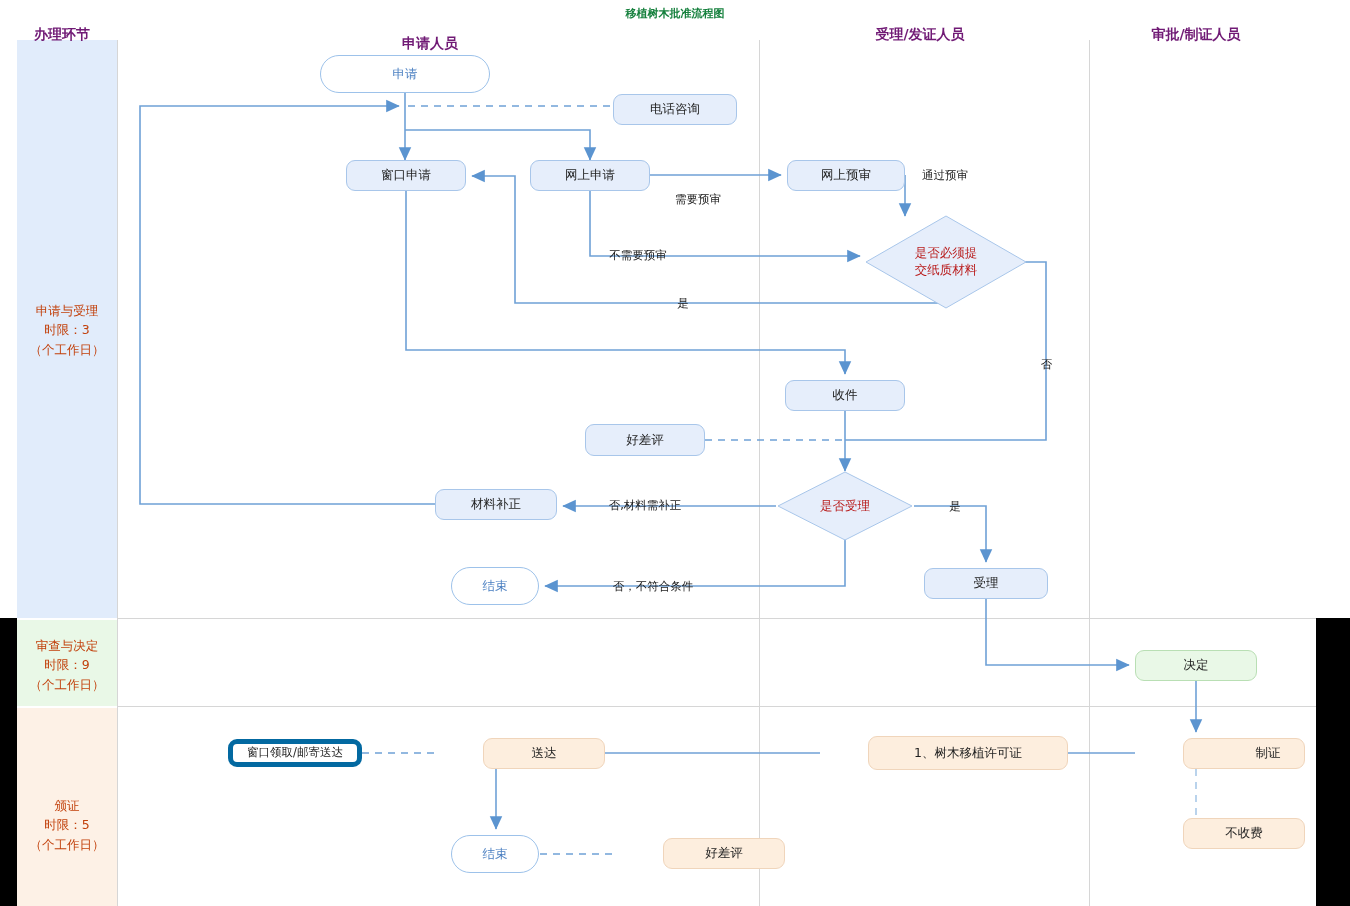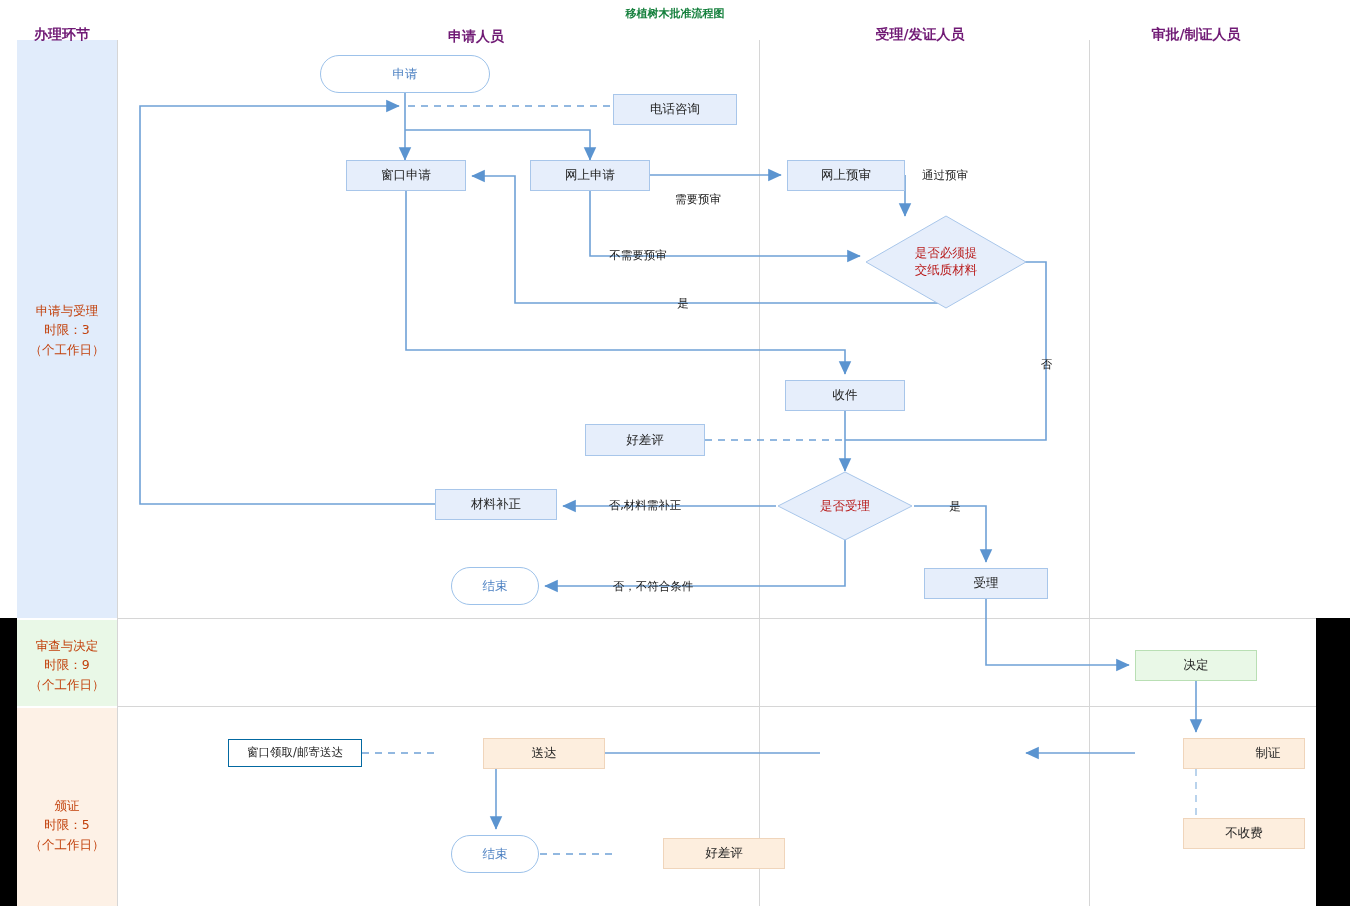--- a/index.html
+++ b/index.html
@@ -32,25 +32,26 @@
   }
   .phase span{display:block;}
 
   .node{
     position:absolute;
     display:flex;align-items:center;justify-content:center;
     text-align:center;
     font-size:12.5px;line-height:1.35;
     box-sizing:border-box;
     color:#1f1f1f;
+    border-radius:9px;
   }
   .n-blue{background:#e6eefb;border:1px solid #a8c6ea;}
   .n-green{background:#e9f8e7;border:1px solid #b9dfb4;}
   .n-peach{background:#fdeede;border:1px solid #f0d5bb;margin-left:48px;}
-  .n-white{background:#ffffff;border:1px solid #0369a1;}
+  .n-white{background:#ffffff;border:5px solid #0369a1;}
   .n-term{
     background:#ffffff;border:1px solid #9dc2ea;border-radius:22px;
     color:#4a7fc1;
   }
   .n-diamond{
     background:transparent;border:none;color:#b91c1c;
   }
   .diamond-label{position:relative;z-index:3;}
 
   .elabel{
@@ -144,21 +145,21 @@
 
     <g fill="#e6eefb" stroke="#a8c6ea" stroke-width="1">
       <polygon points="866,262 946,216 1026,262 946,308"></polygon>
       <polygon points="778,506 845,472 912,506 845,540"></polygon>
     </g>
   </svg>
 
   <div class="title">移植树木批准流程图</div>
 
   <div class="hdr" style="left:62px;top:26px;">办理环节</div>
-  <div class="hdr" style="left:430px;top:28px;margin-left:46px;">申请人员</div>
+  <div class="hdr" style="left:430px;top:35px;">申请人员</div>
   <div class="hdr" style="left:920px;top:26px;">受理/发证人员</div>
   <div class="hdr" style="left:1196px;top:26px;">审批/制证人员</div>
 
   <div class="phase" style="left:17px;top:290px;width:100px;height:80px;">
     <div>
       <span>申请与受理</span>
       <span>时限：3</span>
       <span>（个工作日）</span>
     </div>
   </div>
@@ -195,20 +196,21 @@
 
   <div class="node n-diamond" style="left:790px;top:492px;width:110px;height:28px;">
     <span class="diamond-label">是否受理</span>
   </div>
 
   <div class="node n-blue" style="left:435px;top:489px;width:122px;height:31px;">材料补正</div>
   <div class="node n-term" style="left:451px;top:567px;width:88px;height:38px;">结束</div>
   <div class="node n-blue" style="left:924px;top:568px;width:124px;height:31px;">受理</div>
   <div class="node n-green" style="left:1135px;top:650px;width:122px;height:31px;">决定</div>
   <div class="node n-peach" style="left:1135px;top:738px;width:122px;height:31px;padding-left:48px;">制证</div>
+  <div class="node n-peach" style="left:820px;top:736px;width:200px;height:34px;">1、树木移植许可证</div>
   <div class="node n-peach" style="left:435px;top:738px;width:122px;height:31px;">送达</div>
   <div class="node n-white" style="left:228px;top:739px;width:134px;height:28px;font-size:11.5px;">窗口领取/邮寄送达</div>
   <div class="node n-peach" style="left:1135px;top:818px;width:122px;height:31px;">不收费</div>
   <div class="node n-term" style="left:451px;top:835px;width:88px;height:38px;">结束</div>
   <div class="node n-peach" style="left:615px;top:838px;width:122px;height:31px;">好差评</div>
 
   <div class="elabel" style="left:698px;top:175px;margin-top:24px;">需要预审</div>
   <div class="elabel" style="left:945px;top:175px;">通过预审</div>
   <div class="elabel" style="left:638px;top:255px;">不需要预审</div>
   <div class="elabel" style="left:683px;top:303px;">是</div>

